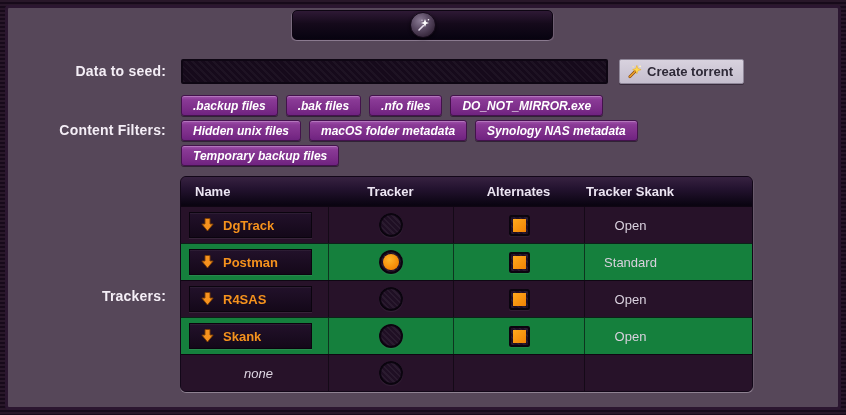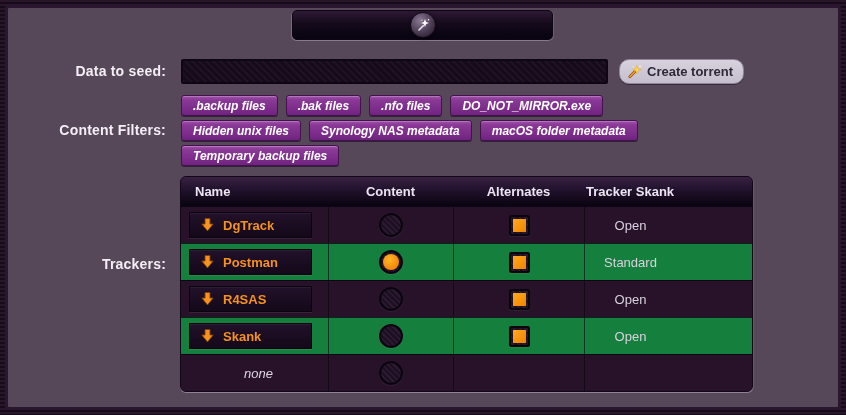--- a/index.html
+++ b/index.html
@@ -29,36 +29,36 @@
     border:1px solid #130918; display:flex; align-items:center; justify-content:center;
     box-shadow:0 1px 3px rgba(0,0,0,.6); cursor:pointer;
   }
 
   .form-label{
     position:absolute; left:0; width:166px; text-align:right;
     font-weight:bold; font-size:14px; color:#f4eef6; letter-spacing:.2px;
   }
   .seed-label{ top:63px; }
   .filters-label{ top:122px; }
-  .trackers-label{ top:256px; }
+  .trackers-label{ top:288px; }
 
   .seed-input{
     position:absolute; left:181px; top:59px; width:427px; height:25px;
     background-color:#160a1b;
     background-image:repeating-linear-gradient(45deg, rgba(255,255,255,.035) 0 2px, transparent 2px 5px);
     border:2px solid #0e0613; border-radius:2px;
     color:#e8e0ec; font-size:13px; font-family:"Liberation Sans",sans-serif;
     padding:0 8px; outline:none;
   }
 
   .create-btn{
     position:absolute; left:619px; top:59px; height:25px; padding:0 10px 0 7px;
     display:flex; align-items:center; gap:5px;
     background:linear-gradient(180deg,#d8d2de,#c5bece);
-    border:1px solid #8f8799; border-radius:10px;
+    border:1px solid #8f8799; border-radius:2px;
     box-shadow:0 1px 0 rgba(20,8,24,.45);
     font-weight:bold; font-size:13px; color:#2e2937;
     font-family:"Liberation Sans",sans-serif; cursor:pointer;
   }
 
   .chips{ position:absolute; left:181px; top:95px; display:flex; flex-direction:column; gap:4px; }
   .chip-row{ display:flex; gap:8px; }
   .chip{
     height:21px; padding:0 11px; display:flex; align-items:center; white-space:nowrap;
     background:linear-gradient(180deg,#a053ab 0%,#8a3a96 20%,#7b2c88 70%,#6f2380 100%);
@@ -159,34 +159,34 @@
   <div class="form-label filters-label">Content Filters:</div>
   <div class="chips" id="chips">
       <div class="chip-row">
         <button class="chip">.backup files</button>
         <button class="chip">.bak files</button>
         <button class="chip">.nfo files</button>
         <button class="chip">DO_NOT_MIRROR.exe</button>
       </div>
       <div class="chip-row">
         <button class="chip">Hidden unix files</button>
+        <button class="chip">macOS folder metadata</button>
         <button class="chip">Synology NAS metadata</button>
-        <button class="chip">macOS folder metadata</button>
       </div>
       <div class="chip-row">
         <button class="chip">Temporary backup files</button>
       </div>
     </div>
 
   <div class="form-label trackers-label">Trackers:</div>
 
   <div class="ttable">
     <div class="thead">
       <div class="th th-name">Name</div>
-      <div class="th">Content</div>
+      <div class="th">Tracker</div>
       <div class="th">Alternates</div>
       <div class="th">Tracker Skank</div>
     </div>
     <div id="tbody">
         <div class="trow odd">
     <div class="cell">
             <button class="name-btn">
     <svg width="13" height="14" viewBox="0 0 13 14">
       <path d="M4 0.5 H9 V6 H12.2 L6.5 13 L0.8 6 H4 Z" fill="#f6921e" stroke="#7d3f04" stroke-width="0.9"></path>
     </svg>

